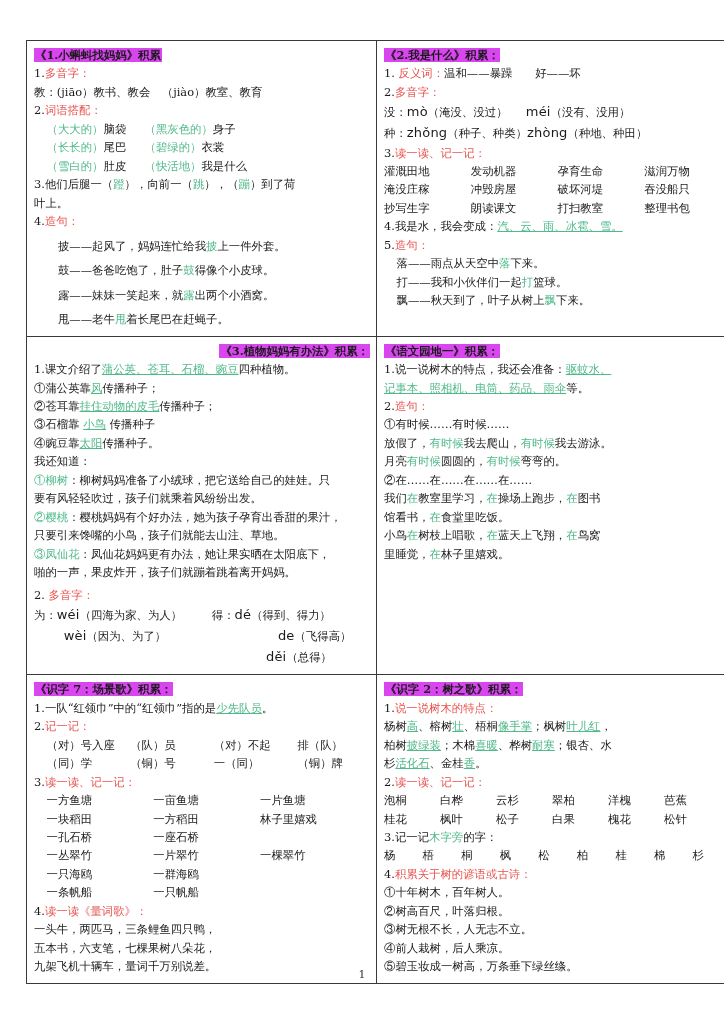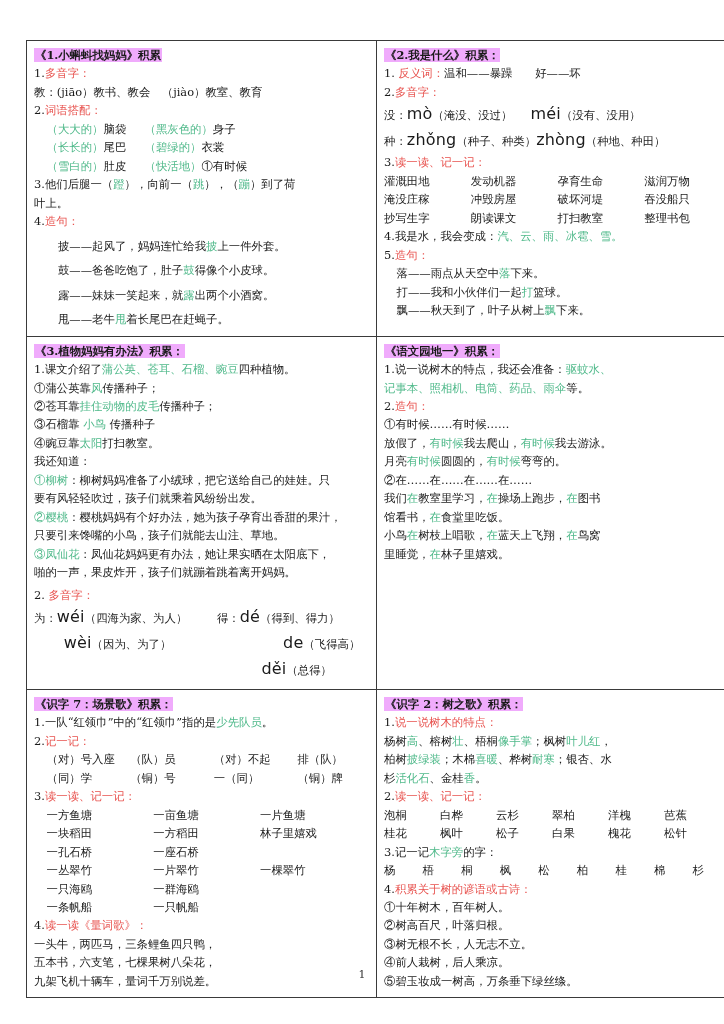--- a/index.html
+++ b/index.html
@@ -33,33 +33,33 @@
     padding: 5px 6px 7px 7px;
     font-size: 11.4px;
     line-height: 1.62;
   }
   td.col-l { width: 336px; }
   td.col-r { width: 336px; }
   td.col-r-wide { width: 360px; }
   td.col-l-narrow { width: 312px; }
 
   .hl {
-    background: #f0abfc;
+    background: #d946ef;
     font-weight: bold;
     padding: 0 1px;
   }
   .red { color: #e8534f; }
   .grn { color: #4fb98a; }
-  .grn-u { color: #4fb98a; }
+  .grn-u { color: #4fb98a; text-decoration: underline; }
   .ln { display: block; white-space: pre-wrap; }
   .ind { padding-left: 1.1em; }
   .ind2 { padding-left: 2.1em; margin-top: 6px; }
   .py {
     font-family: "DejaVu Sans", "Liberation Sans", sans-serif;
-    font-size: 16px;
+    font-size: 13px;
     letter-spacing: .2px;
   }
   .sp2 { display:inline-block; width: 1.6em; }
   .sp3 { display:inline-block; width: 2.6em; }
   .sp4 { display:inline-block; width: 3.6em; }
   .colwrap { display: flex; }
   .c1 { width: 33%; }
   .c2 { width: 33%; }
   .c3 { width: 34%; }
   .grid6 { display: flex; justify-content: center; }
@@ -85,21 +85,21 @@
     <tbody>
 
       <tr>
         <td class="col-l">
           <span class="ln"><span class="hl">《1.小蝌蚪找妈妈》积累</span></span>
           <span class="ln"><span>1.</span><span class="red">多音字：</span></span>
           <span class="ln">教：(jiāo）教书、教会　（jiào）教室、教育</span>
           <span class="ln"><span>2.</span><span class="red">词语搭配：</span></span>
           <span class="ln ind"><span class="grn">（大大的）</span><span>脑袋</span><span class="sp2"></span><span class="grn">（黑灰色的）</span><span>身子</span></span>
           <span class="ln ind"><span class="grn">（长长的）</span><span>尾巴</span><span class="sp2"></span><span class="grn">（碧绿的）</span><span>衣裳</span></span>
-          <span class="ln ind"><span class="grn">（雪白的）</span><span>肚皮</span><span class="sp2"></span><span class="grn">（快活地）</span><span>①有时候</span></span>
+          <span class="ln ind"><span class="grn">（雪白的）</span><span>肚皮</span><span class="sp2"></span><span class="grn">（快活地）</span><span>我是什么</span></span>
           <span class="ln"><span>3.</span><span>他们后腿一（</span><span class="grn">蹬</span><span>），向前一（</span><span class="grn">跳</span><span>），（</span><span class="grn">蹦</span><span>）到了荷</span></span>
           <span class="ln">叶上。</span>
           <span class="ln"><span>4.</span><span class="red">造句：</span></span>
           <span class="ln ind2"><span>披——起风了，妈妈连忙给我</span><span class="grn">披</span><span>上一件外套。</span></span>
           <span class="ln ind2"><span>鼓——爸爸吃饱了，肚子</span><span class="grn">鼓</span><span>得像个小皮球。</span></span>
           <span class="ln ind2"><span>露——妹妹一笑起来，就</span><span class="grn">露</span><span>出两个小酒窝。</span></span>
           <span class="ln ind2"><span>甩——老牛</span><span class="grn">甩</span><span>着长尾巴在赶蝇子。</span></span>
         </td>
         <td class="col-r">
           <span class="ln"><span class="hl">《2.我是什么》积累：</span></span>
@@ -114,26 +114,26 @@
           <span class="ln"><span>4.</span><span>我是水，我会变成：</span><span class="grn-u">汽、云、雨、冰雹、雪。</span></span>
           <span class="ln"><span>5.</span><span class="red">造句：</span></span>
           <span class="ln ind"><span>落——雨点从天空中</span><span class="grn">落</span><span>下来。</span></span>
           <span class="ln ind"><span>打——我和小伙伴们一起</span><span class="grn">打</span><span>篮球。</span></span>
           <span class="ln ind"><span>飘——秋天到了，叶子从树上</span><span class="grn">飘</span><span>下来。</span></span>
         </td>
       </tr>
 
       <tr>
         <td class="col-r-wide">
-          <span class="ln" style="text-align:left"><span class="hl">《3.植物妈妈有办法》积累：</span></span>
+          <span class="ln" style="text-align:right"><span class="hl">《3.植物妈妈有办法》积累：</span></span>
           <span class="ln"><span>1.</span><span>课文介绍了</span><span class="grn-u">蒲公英、苍耳、石榴、豌豆</span><span>四种植物。</span></span>
           <span class="ln"><span>①蒲公英靠</span><span class="grn-u">风</span><span>传播种子；</span></span>
           <span class="ln"><span>②苍耳靠</span><span class="grn-u">挂住动物的皮毛</span><span>传播种子；</span></span>
           <span class="ln"><span>③石榴靠</span>&nbsp;<span class="grn-u">小鸟</span>&nbsp;<span>传播种子</span></span>
-          <span class="ln"><span>④豌豆靠</span><span class="grn-u">太阳</span><span>打扫教室。</span></span>
+          <span class="ln"><span>④豌豆靠</span><span class="grn-u">太阳</span><span>传播种子。</span></span>
           <span class="ln">我还知道：</span>
           <span class="ln"><span class="grn">①</span><span class="grn">柳树</span><span>：柳树妈妈准备了小绒球，把它送给自己的娃娃。只</span></span>
           <span class="ln">要有风轻轻吹过，孩子们就乘着风纷纷出发。</span>
           <span class="ln"><span class="grn">②</span><span class="grn">樱桃</span><span>：樱桃妈妈有个好办法，她为孩子孕育出香甜的果汁，</span></span>
           <span class="ln">只要引来馋嘴的小鸟，孩子们就能去山注、草地。</span>
           <span class="ln"><span class="grn">③</span><span class="grn">凤仙花</span><span>：凤仙花妈妈更有办法，她让果实晒在太阳底下，</span></span>
           <span class="ln">啪的一声，果皮炸开，孩子们就蹦着跳着离开妈妈。</span>
           <span class="ln" style="margin-top:4px"><span>2.</span>&nbsp;<span class="red">多音字：</span></span>
           <span class="ln"><span>为：</span><span class="py">wéi</span><span>（四海为家、为人）</span><span class="sp3"></span><span>得：</span><span class="py">dé</span><span>（得到、得力）</span></span>
           <span class="ln"><span class="sp3"></span><span class="py">wèi</span><span>（因为、为了）</span><span class="sp4"></span><span class="sp4"></span><span class="sp3"></span><span class="py">de</span><span>（飞得高）</span></span>

